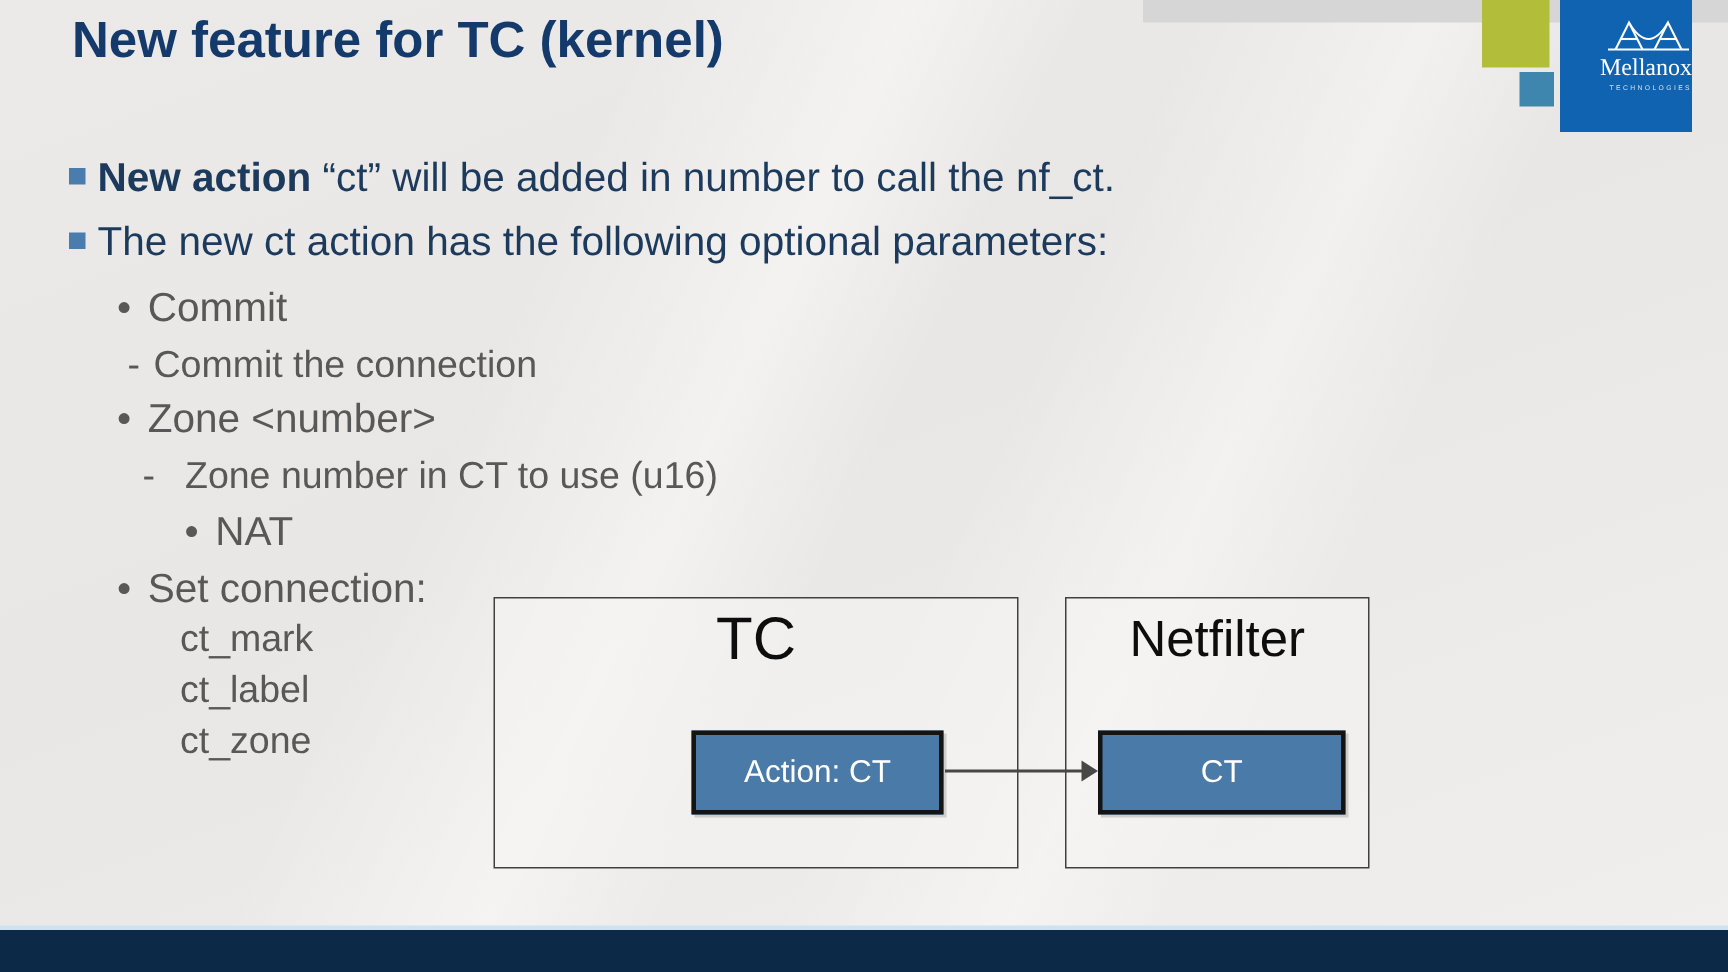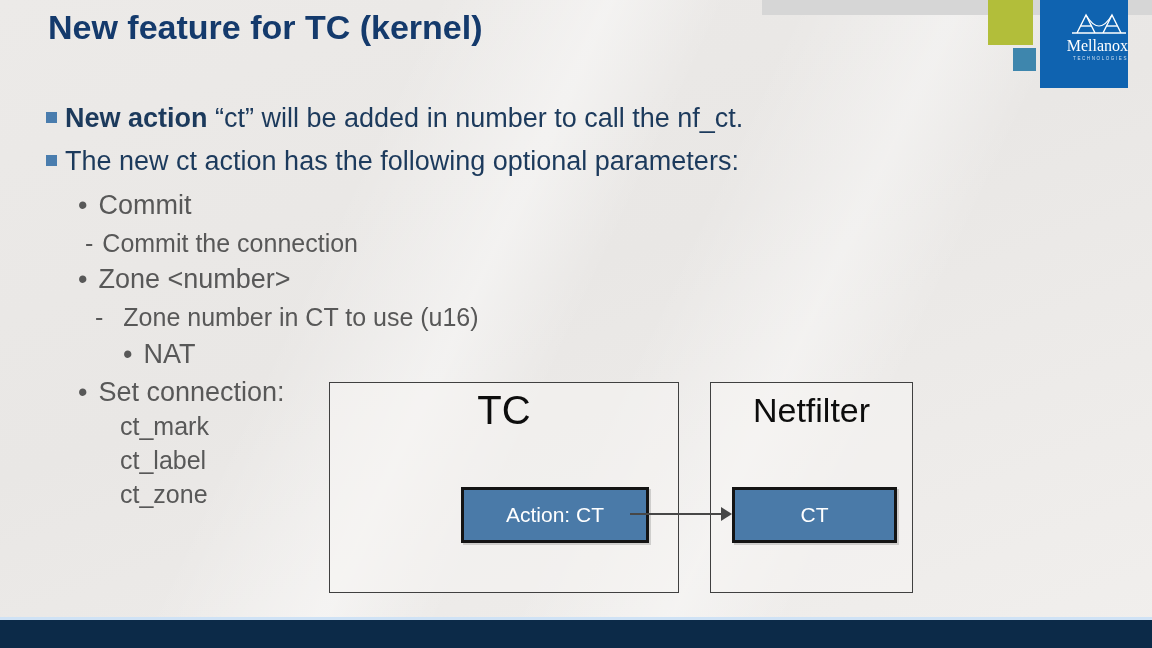--- a/index.html
+++ b/index.html
@@ -40,39 +40,39 @@
   .gline{position:absolute;color:#585858;white-space:nowrap;line-height:1.15;}
   .gline .mk{display:inline-block;}
   .lv1{font-size:27px;}
   .lv1 .mk{margin-right:11px;}
   .lv2{font-size:25px;}
   .lv2 .mk{margin-right:9px;}
   .lv2b .mk{margin-right:20px;}
   .cont{font-size:25px;margin-left:24px;}
   
   .outer-box{
-    position:absolute;top:382px;height:211px;
+    position:absolute;top:398px;height:181px;
     border:1px solid #404040;background:rgba(245,244,243,0.55);
     box-sizing:border-box;
   }
   .outer-box .obtitle{
     text-align:center;color:#0d0d0d;margin-top:5px;line-height:1.1;
   }
   .tc-outer{left:329px;width:350px;}
   .tc-outer .obtitle{font-size:40px;}
   .nf-outer{left:710px;width:203px;}
   .nf-outer .obtitle{font-size:34px;margin-top:9px;}
   .action-box{
     position:absolute;top:487px;height:56px;box-sizing:border-box;
     background:#4a7aa8;border:3px solid #141414;
     display:flex;align-items:center;justify-content:center;
     color:#ffffff;font-size:21px;
     box-shadow:2px 2px 0 rgba(0,0,0,0.15);
   }
-  .ab-tc{left:461px;width:188px;}
+  .ab-tc{left:461px;width:168px;}
   .ab-nf{left:732px;width:165px;}
   .arrow-line{position:absolute;left:630px;top:513px;width:93px;height:2px;background:#474747;}
   .arrow-head{
     position:absolute;left:721px;top:507px;width:0;height:0;
     border-left:11px solid #474747;border-top:7px solid transparent;border-bottom:7px solid transparent;
   }
   
   .footer-line{position:absolute;left:0;top:617px;width:1152px;height:3px;background:#cfe2f5;}
   .footer-bar{position:absolute;left:0;top:620px;width:1152px;height:28px;background:#0c2a48;}
 </style>

